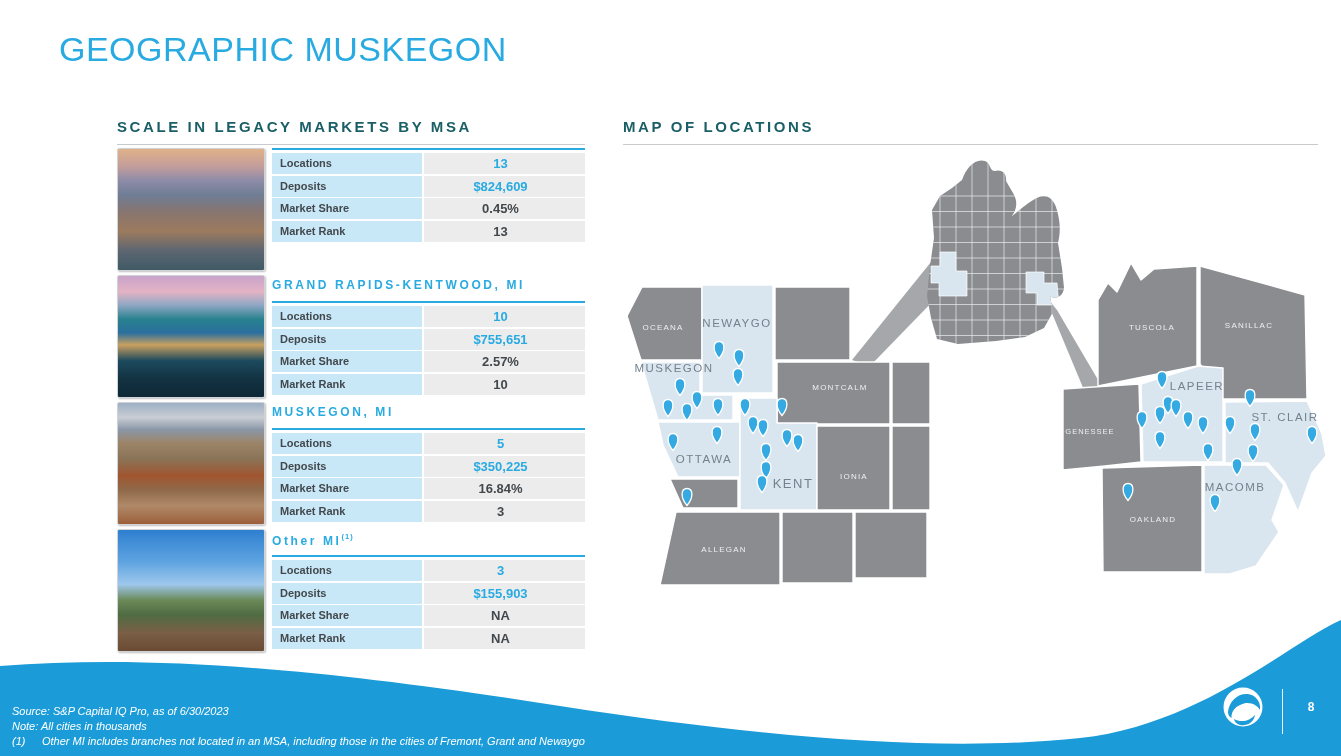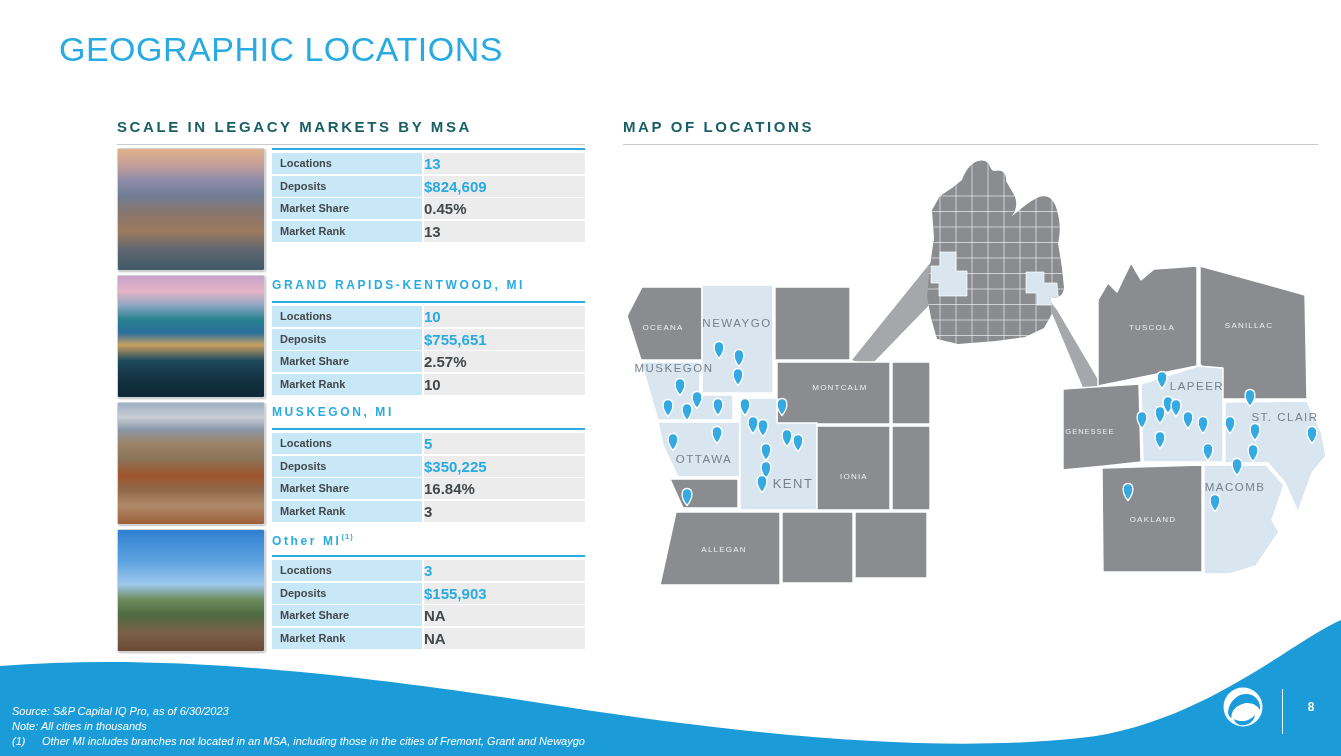--- a/index.html
+++ b/index.html
@@ -40,21 +40,21 @@
   }
   .mkt-head sup{ font-size:7.5px; letter-spacing:1px; vertical-align:6px; }
   .head-rule{ height:2px; background:#29ABE2; margin-bottom:3px; }
   .mkt-row{ display:flex; height:21px; margin-bottom:1.5px; }
   .cell-label{
     width:150px; flex:none; background:#C8E8F8; padding-left:8px;
     font-size:11px; font-weight:bold; color:#43484C; line-height:21px;
   }
   .cell-value{
     flex:1; background:#ECECEC; margin-left:2px; padding-right:8px;
-    font-size:15px; font-weight:bold; text-align:left; line-height:21px;
+    font-size:13px; font-weight:bold; text-align:center; line-height:21px;
   }
   .val-blue{ color:#29ABE2; }
   .val-dark{ color:#43484C; }
 
   
   .lbl-ls{ fill:#EDEFF0; font-size:8px; letter-spacing:1.2px; font-family:"Liberation Sans",sans-serif; }
   .lbl-ls2{ fill:#EDEFF0; font-size:7.5px; letter-spacing:1px; font-family:"Liberation Sans",sans-serif; }
   .lbl-dl{ fill:#75818C; font-size:11.5px; letter-spacing:1.5px; font-family:"Liberation Sans",sans-serif; }
   .lbl-dl2{ fill:#75818C; font-size:13px; letter-spacing:1.5px; font-family:"Liberation Sans",sans-serif; }
   .county-gray{ fill:#8A8C8F; stroke:#fff; stroke-width:1.4; stroke-linejoin:round; }
@@ -70,21 +70,21 @@
   .footnote-prefix{ display:inline-block; width:30px; }
   .logo-wrap{ position:absolute; left:1221px; top:685px; width:44px; height:44px; }
   .page-divider{ position:absolute; left:1282px; top:689px; width:1px; height:45px; background:#fff; opacity:.9; }
   .page-num{ position:absolute; left:1296px; top:700px; width:30px; text-align:center; color:#fff; font-size:12px; font-weight:bold; }
 </style>
 </head>
 <body>
 
 <div class="slide">
 
-  <div class="title">GEOGRAPHIC LOCATIONS</div>
+  <div class="title">GEOGRAPHIC MUSKEGON</div>
 
   <div class="section-head left">SCALE IN LEGACY MARKETS BY MSA</div>
   <div class="section-head right">MAP OF LOCATIONS</div>
 
   <div class="markets">
       <div class="market-block">
         <div class="photo photo-detroit-skyline"></div>
         <div class="mkt-col">
           <div class="head-rule"></div>
           <div class="mkt-row">

